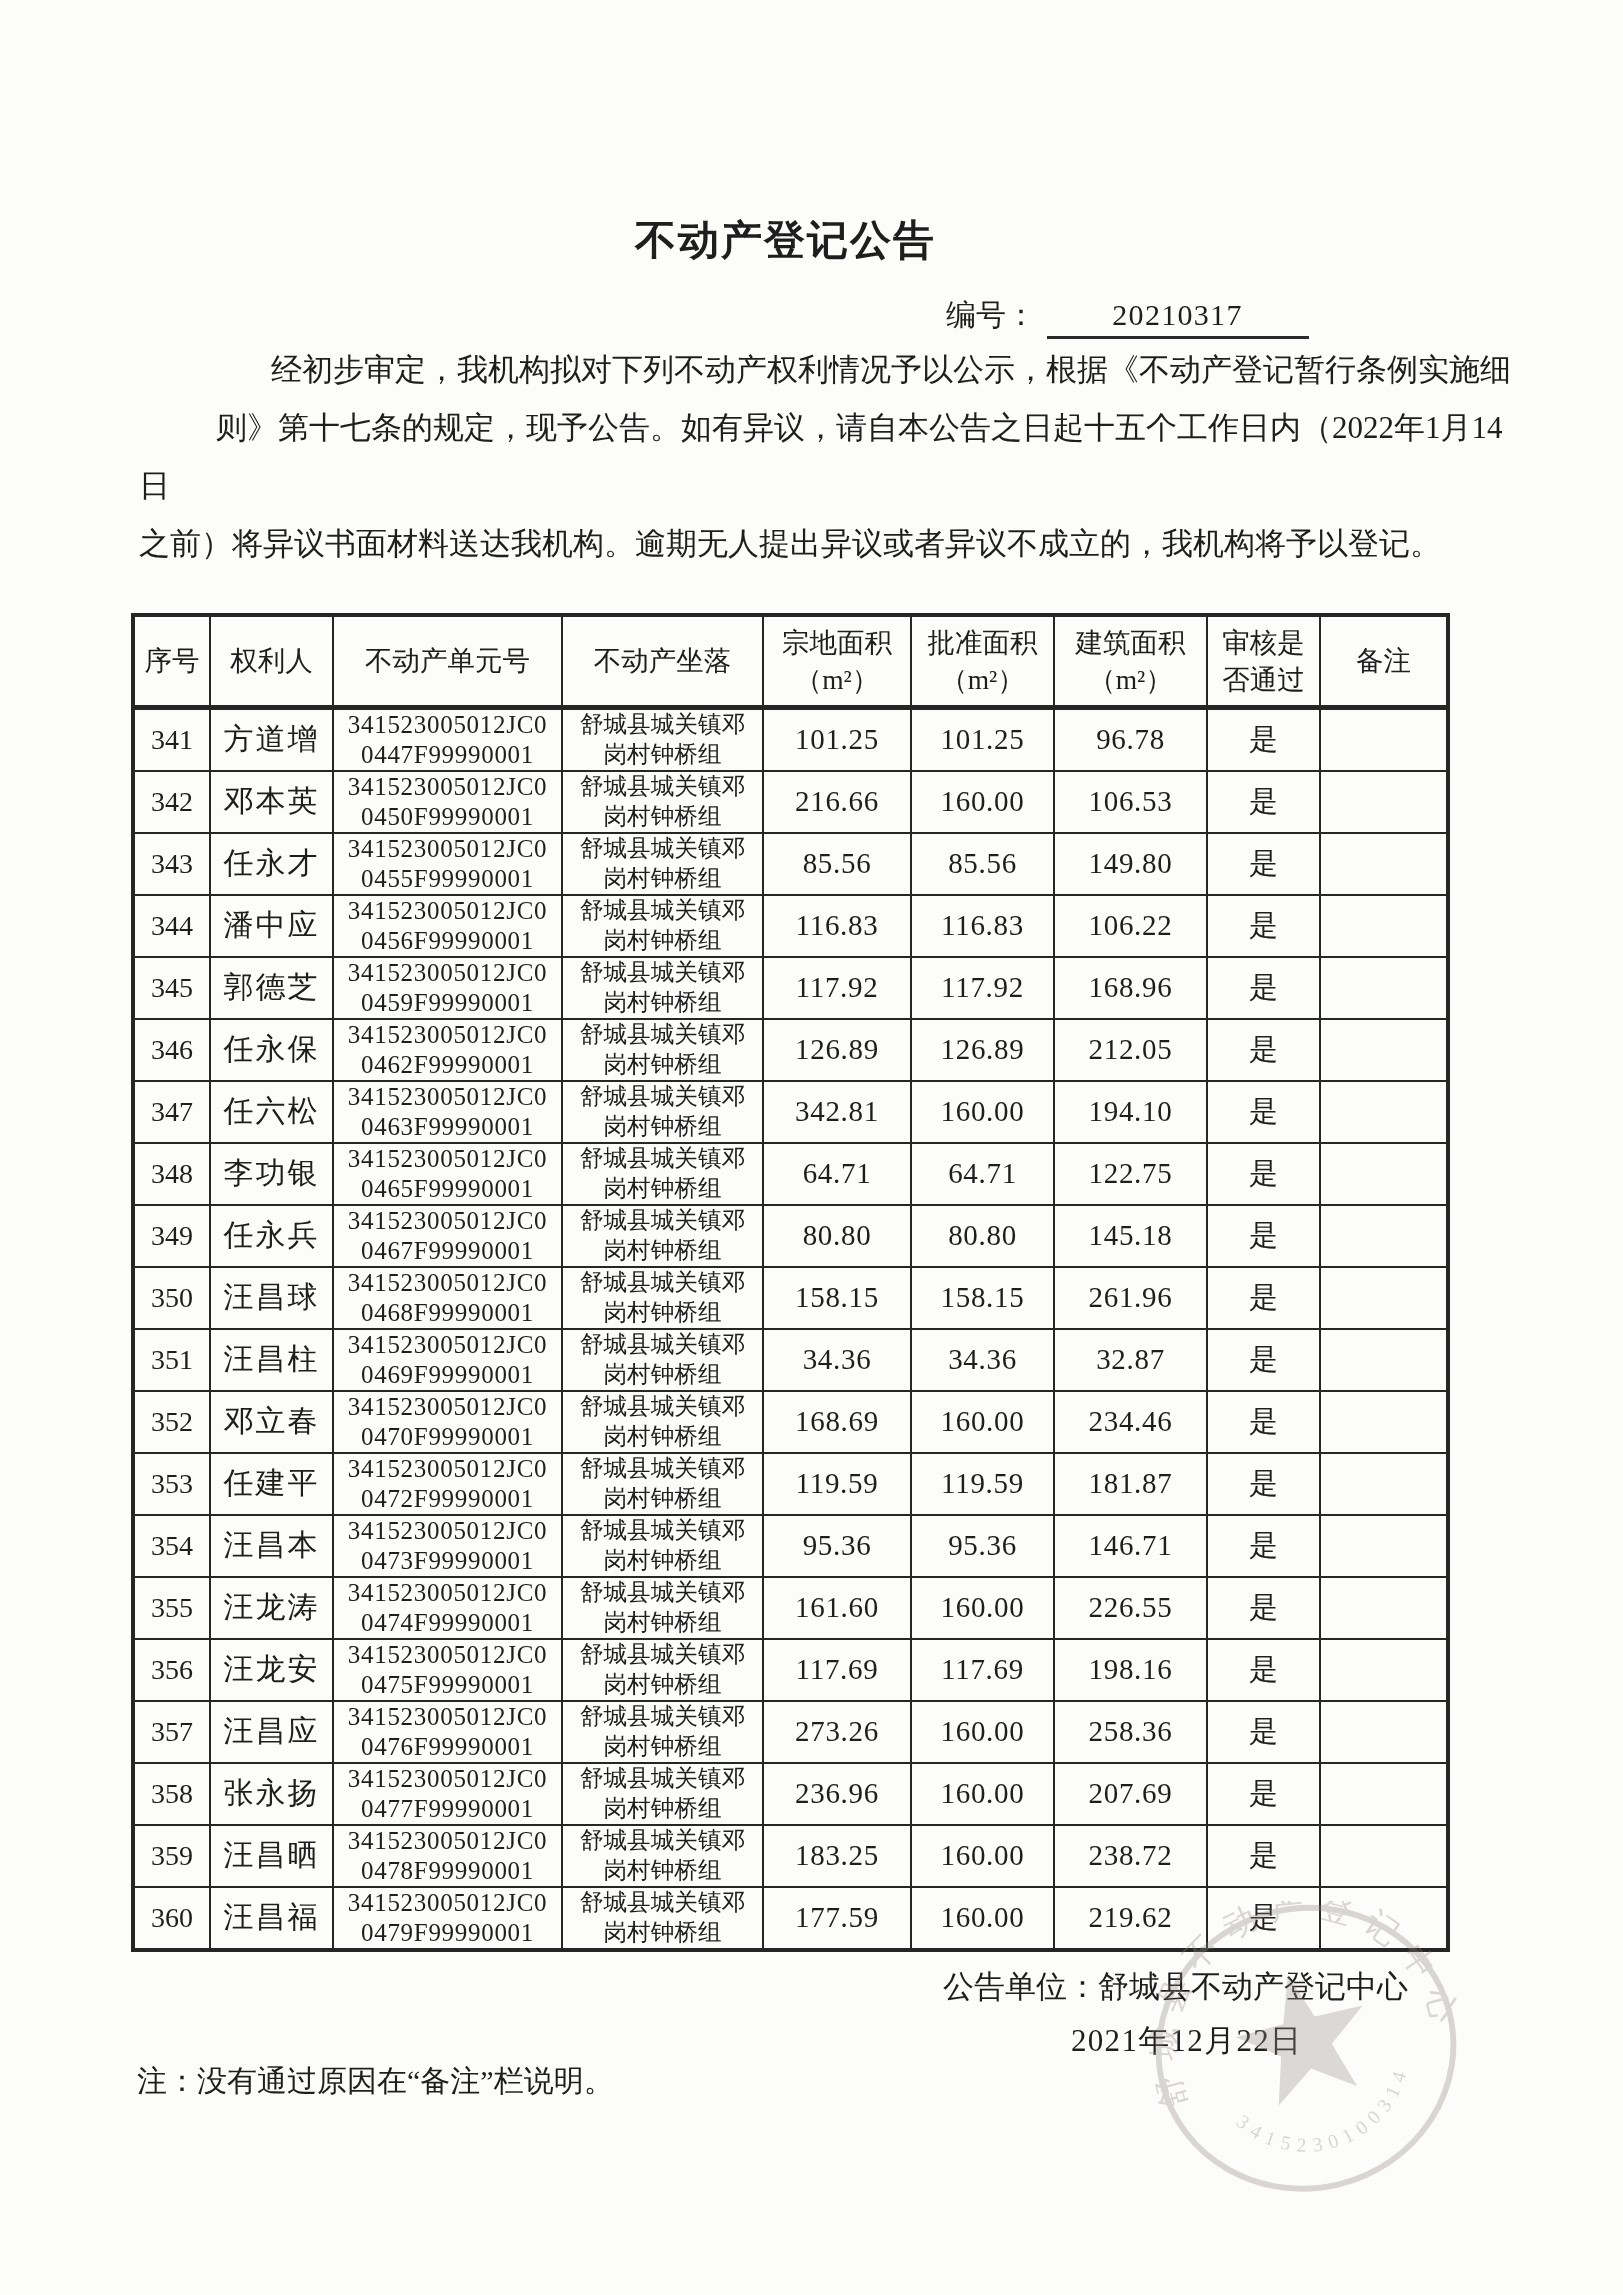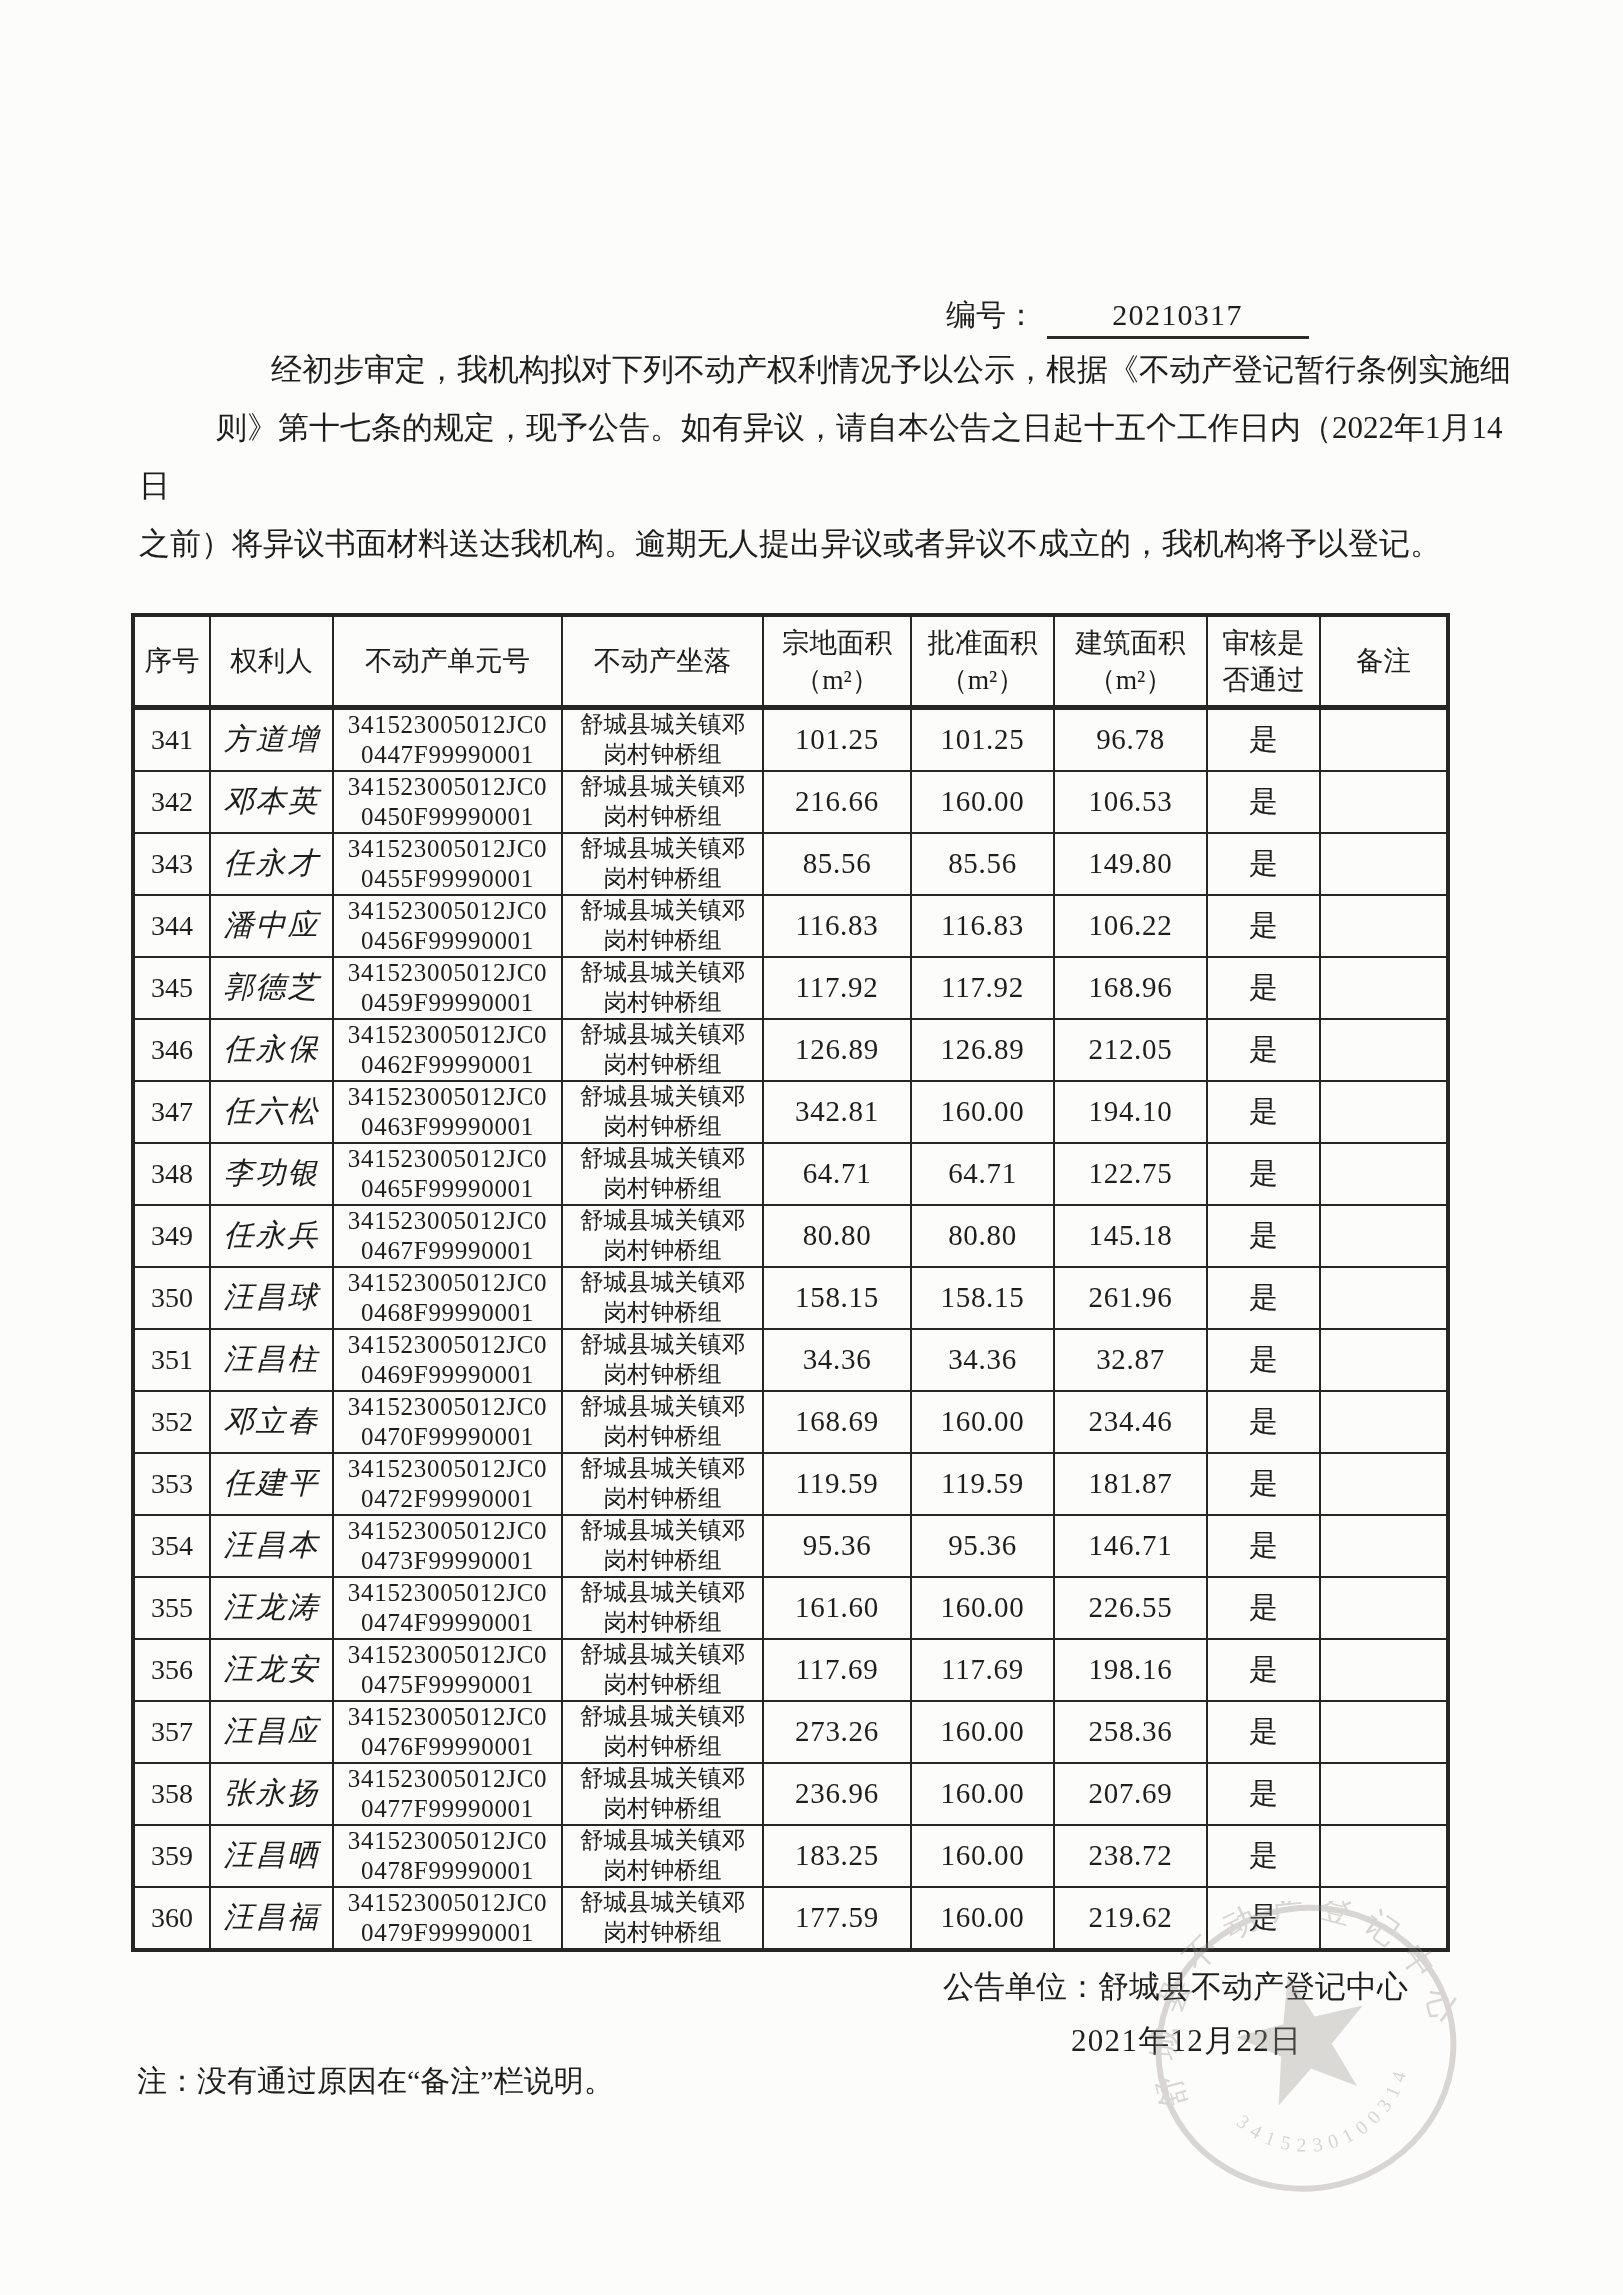--- a/index.html
+++ b/index.html
@@ -35,37 +35,38 @@
     position:absolute; top:613px; left:131px; width:1313px;
     border-collapse:collapse; table-layout:fixed; border:4.6px solid #262626;
   }
   .reg-table th, .reg-table td {
     border:2.6px solid #262626; text-align:center; vertical-align:middle;
     font-weight:normal; padding:0; overflow:hidden;
   }
   .reg-table thead th { height:92px; font-size:27.5px; line-height:37px; border-bottom:5.2px solid #262626; }
   .reg-table tbody tr { height:62px; }
   .c-seq   { font-size:28px; }
-  .c-owner { font-size:30px; letter-spacing:2px;font-style:italic; }
+  .c-owner { font-size:30px; letter-spacing:2px; }
   .c-unit  { font-size:25px; line-height:30px; letter-spacing:0.7px; }
   .c-loc   { font-size:23.6px; line-height:29.5px; }
   .c-num   { font-size:29px; letter-spacing:0.7px; }
   .c-pass  { font-size:29px; }
 
   .footer-unit { position:absolute; top:1966px; left:943px; font-size:31px; }
   .footer-date { position:absolute; top:2020px; left:1071px; font-size:31px; letter-spacing:1.3px; }
   .note-line   { position:absolute; top:2061px; left:137px;  font-size:30px; }
 
   .seal { position:absolute; left:1149px; top:1901px; width:314px; height:301px; opacity:0.32; pointer-events:none; }
 </style>
 </head>
 <body>
 
 <div class="page">
 
+  <h1 class="title">不动产登记公告</h1>
 
   <div class="number-line">
     <span>编号：</span><span class="underline-value">20210317</span>
   </div>
 
   <div class="para">
     <div class="l1">经初步审定，我机构拟对下列不动产权利情况予以公示，根据《不动产登记暂行条例实施细</div>
     <div class="l2">则》第十七条的规定，现予公告。如有异议，请自本公告之日起十五个工作日内（2022年1月14日</div>
     <div class="l3">之前）将异议书面材料送达我机构。逾期无人提出异议或者异议不成立的，我机构将予以登记。</div>
   </div>

